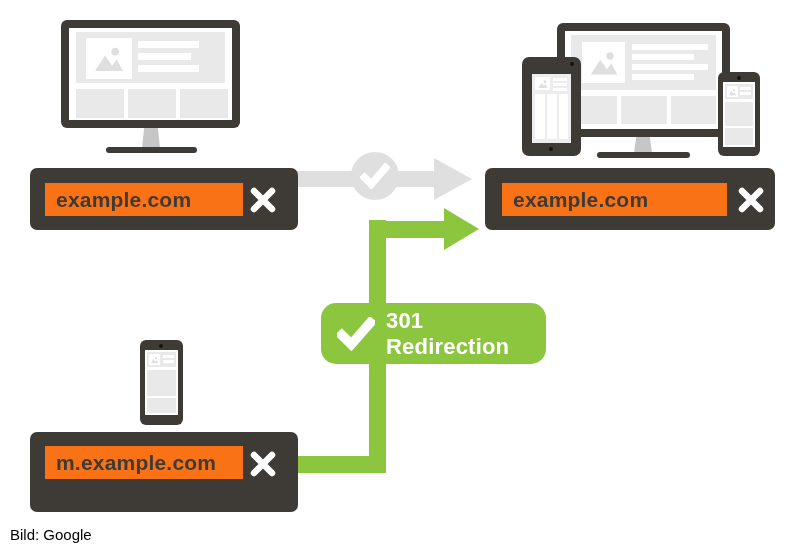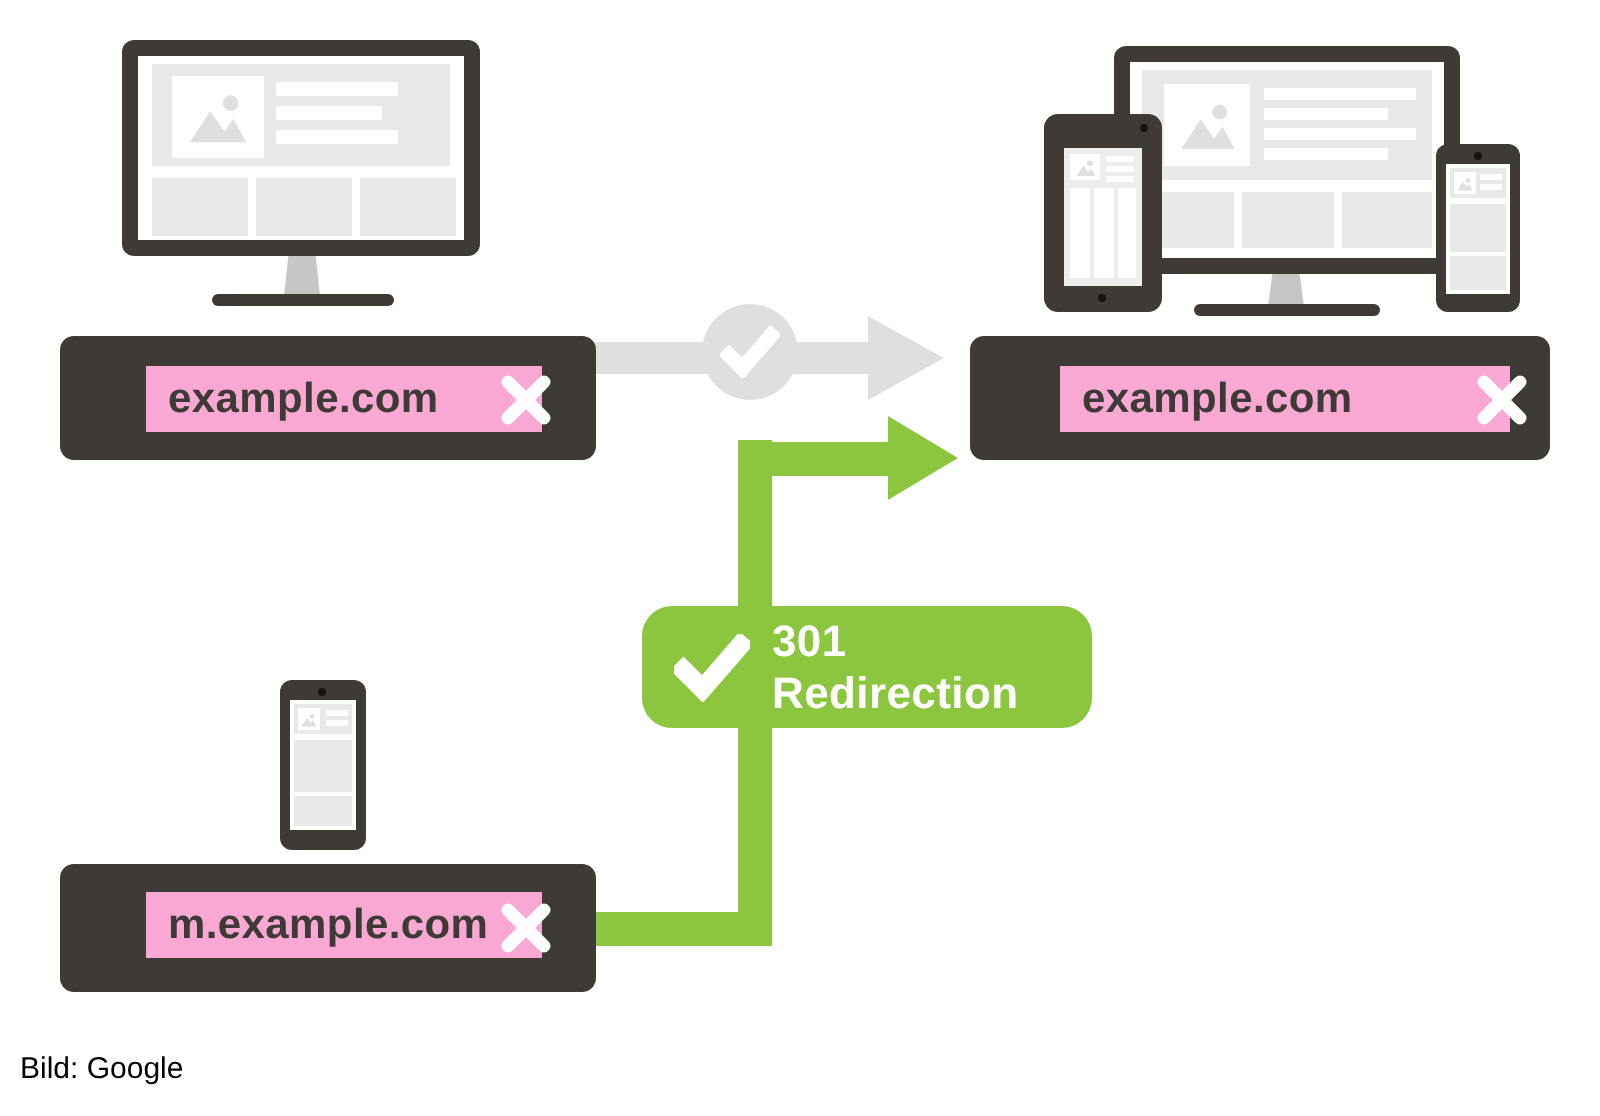--- a/index.html
+++ b/index.html
@@ -13,23 +13,23 @@
   .panel  { position:absolute; background:#E9E9E9; }
   .blockg { position:absolute; background:#E9E9E9; }
   .wbox   { position:absolute; background:#ffffff; display:flex; align-items:center; justify-content:center; }
   .wline  { position:absolute; background:#ffffff; }
   .neck   { position:absolute; background:#C6C6C6; clip-path:polygon(12% 0, 88% 0, 100% 100%, 0 100%); }
   .base   { position:absolute; background:#3E3A36; border-radius:3px; }
   .dot    { position:absolute; background:#17140f; border-radius:50%; }
 
   
   .addr   { position:absolute; background:#3E3A36; border-radius:7px; z-index:6; }
-  .addr-input { position:absolute; background:#f9a8d4; display:flex; align-items:center;
+  .addr-input { position:absolute; background:#f97316; display:flex; align-items:center;
                 padding-left:11px; font-size:21px; font-weight:bold; color:#3E3A36;
-                letter-spacing:0.2px;margin-left:28px; }
+                letter-spacing:0.2px; }
   .xbtn   { position:absolute; width:28px; height:28px; cursor:pointer; }
 
   
   .garrow-bar  { position:absolute; left:297px; top:171px; width:141px; height:16px; background:#DFDFDF; z-index:1; }
   .garrow-head { position:absolute; left:434px; top:158px; width:0; height:0; z-index:1;
                  border-top:21px solid transparent; border-bottom:21px solid transparent;
                  border-left:38px solid #DFDFDF; }
   .gcircle     { position:absolute; left:351px; top:152px; width:48px; height:48px; border-radius:50%;
                  background:#DFDFDF; z-index:2; display:flex; align-items:center; justify-content:center; }
 
@@ -178,21 +178,21 @@
           </svg>
         </div>
         <div class="wline" style="left:16px; top:3px; width:11px; height:3px;"></div>
         <div class="wline" style="left:16px; top:8px; width:11px; height:3px;"></div>
       </div>
       <div class="blockg" style="left:2px; top:20px; width:29px; height:26px;"></div>
       <div class="blockg" style="left:2px; top:48px; width:29px; height:15px;"></div>
     </div>
   </div>
 
-  <div class="addr" style="left:30px; top:432px; width:268px; height:64px;">
+  <div class="addr" style="left:30px; top:432px; width:268px; height:80px;">
     <div class="addr-input" style="left:15px; top:14px; width:198px; height:33px;">m.example.com</div>
     <svg class="xbtn" style="left:219px; top:18px;" viewBox="0 0 28 28">
       <path d="M5 5 L23 23 M23 5 L5 23" stroke="#ffffff" stroke-width="6.5" stroke-linecap="round" fill="none"></path>
     </svg>
   </div>
 
   <div class="caption">Bild: Google</div>
 
 </div>
 

